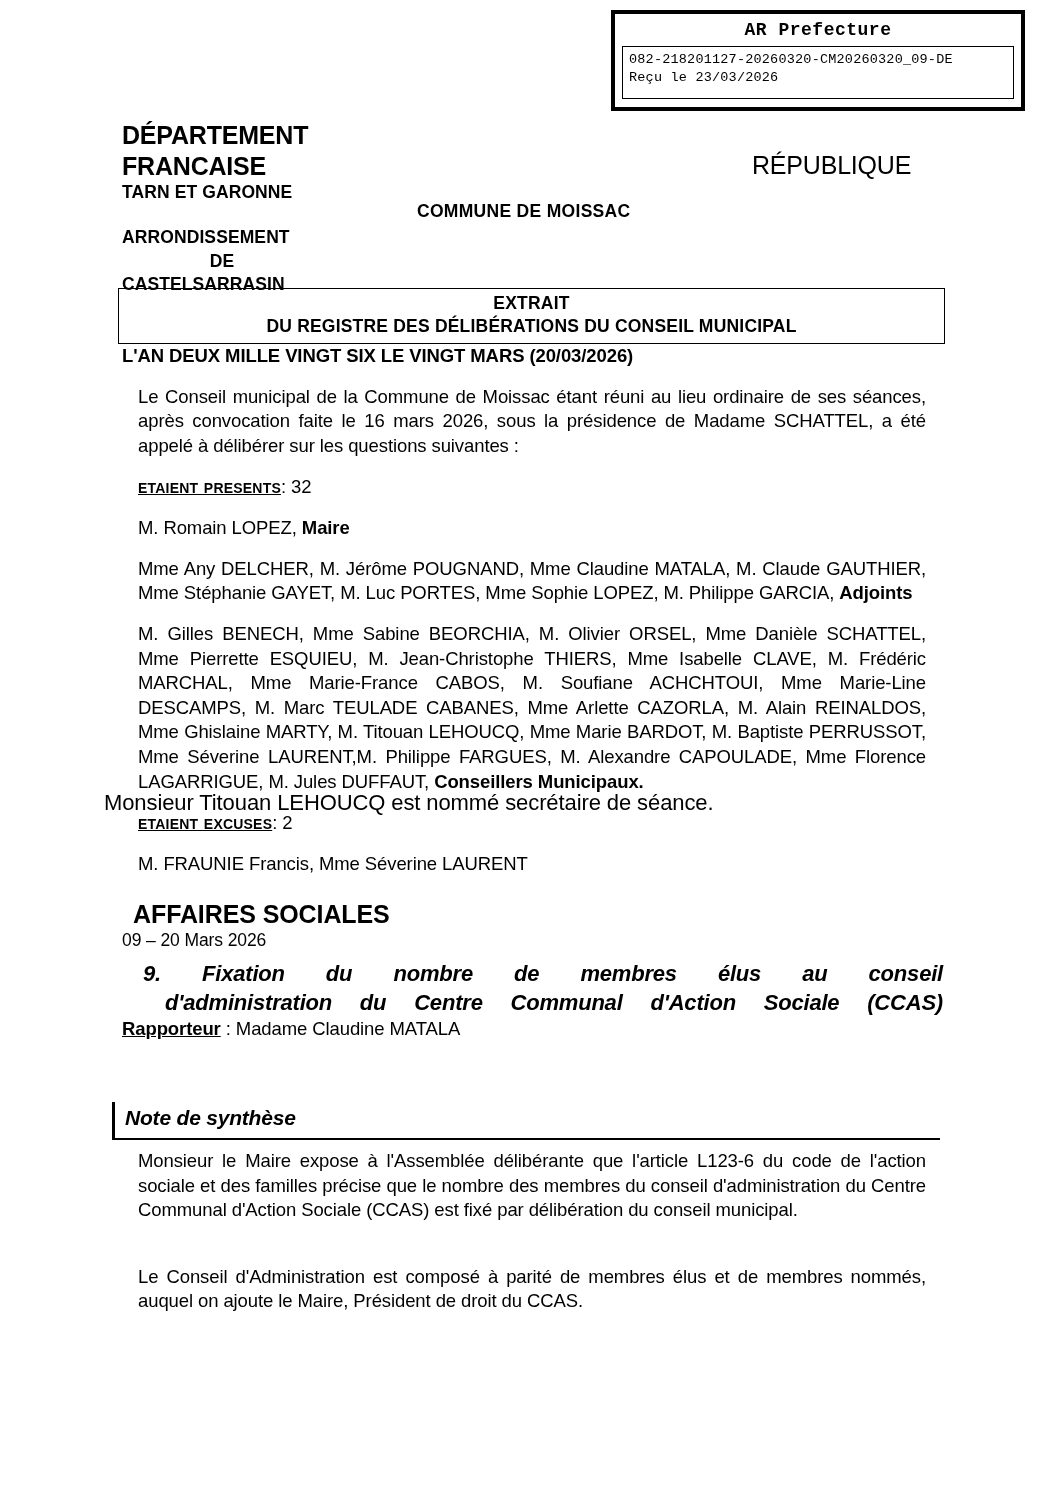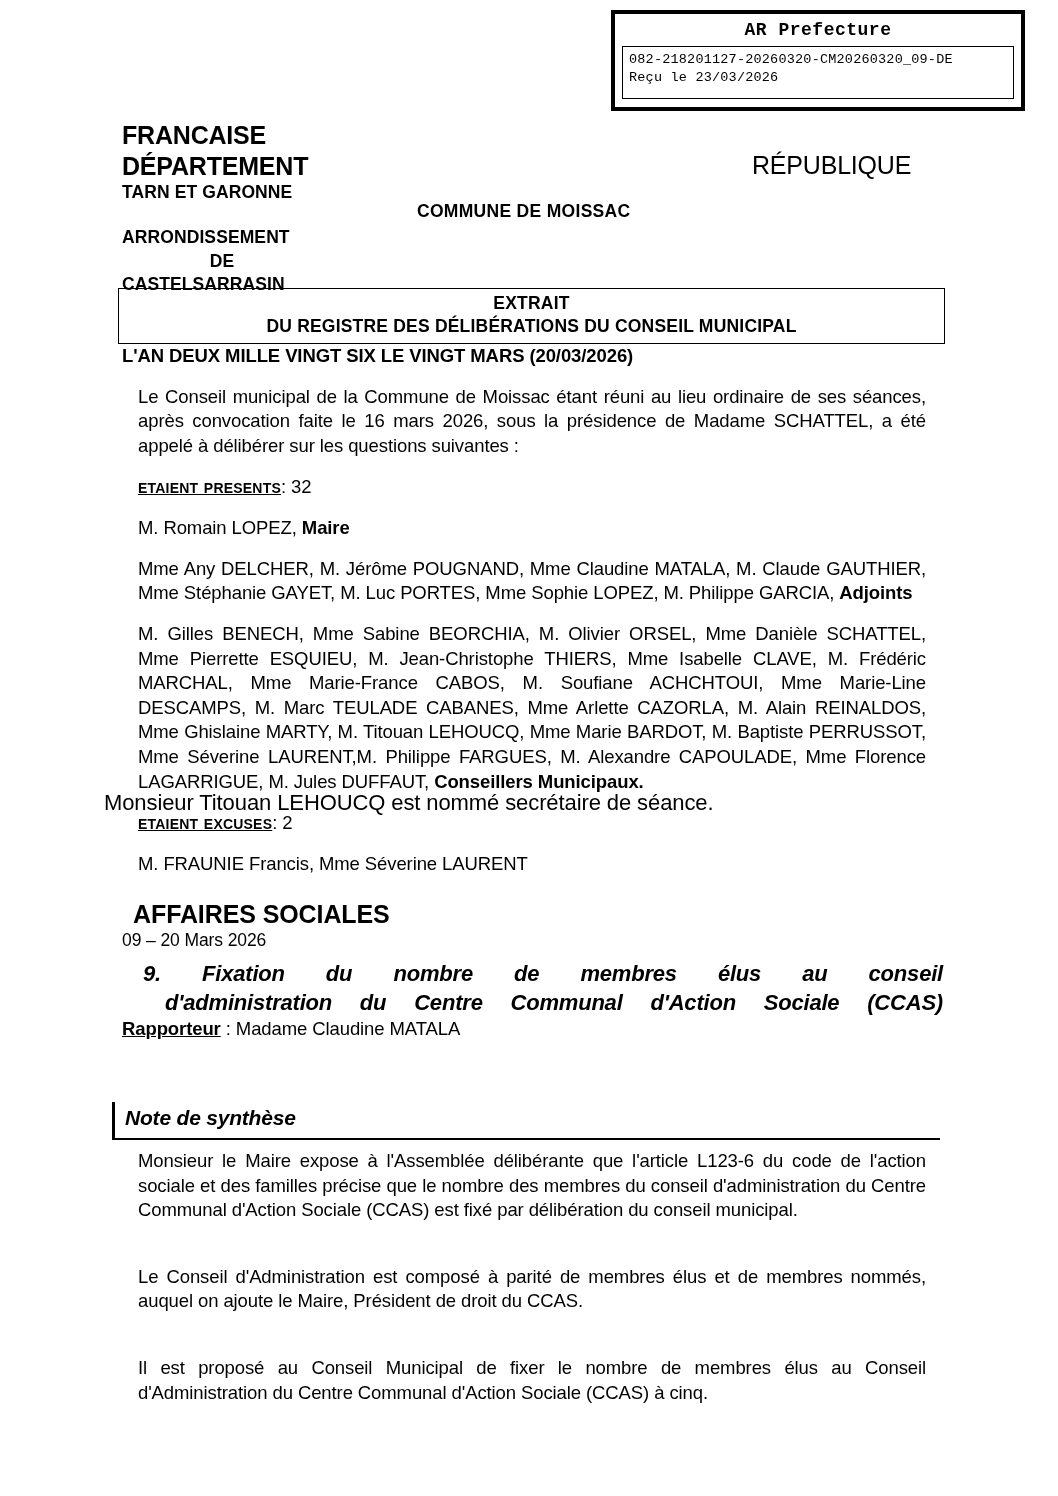--- a/index.html
+++ b/index.html
@@ -234,22 +234,22 @@
 
 <div class="page">
 
   <div class="ar-stamp">
     <div class="ar-stamp-title">AR Prefecture</div>
     <div class="ar-stamp-body"><span>082-218201127-20260320-CM20260320_09-DE</span>
 <span>Reçu le 23/03/2026</span></div>
   </div>
 
   <div class="hdr-dept">
+    <div>DÉPARTEMENT</div>
     <div>FRANCAISE</div>
-    <div>DÉPARTEMENT</div>
   </div>
   <div class="hdr-tarn">TARN ET GARONNE</div>
   <div class="hdr-arr">
     <div class="line-left">ARRONDISSEMENT</div>
     <div>DE</div>
     <div class="line-left">CASTELSARRASIN</div>
   </div>
   <div class="hdr-republique">RÉPUBLIQUE</div>
   <div class="hdr-commune">COMMUNE DE MOISSAC</div>
 
@@ -281,16 +281,15 @@
   <div class="rapporteur"><span class="ul">Rapporteur</span><span> : Madame Claudine MATALA</span></div>
 
   <div class="note-wrap"></div>
   <div class="note-label">Note de synthèse</div>
 
   <div class="synth">
     <div class="p">Monsieur le Maire expose à l'Assemblée délibérante que l'article L123-6 du code de l'action sociale et des familles précise que le nombre des membres du conseil d'administration du Centre Communal d'Action Sociale (CCAS) est fixé par délibération du conseil municipal.</div>
     <div class="spacer"></div>
     <div class="p">Le Conseil d'Administration est composé à parité de membres élus et de membres nommés, auquel on ajoute le Maire, Président de droit du CCAS.</div>
     <div class="spacer"></div>
-    <div class="p">Il est proposé au Conseil Municipal de fixer le nombre de membres élus au Conseil d'Administration du Centre Communal d'Action Sociale (CCAS) à cinq.</div>
   </div>
 
 </div>
 
 </body></html>

